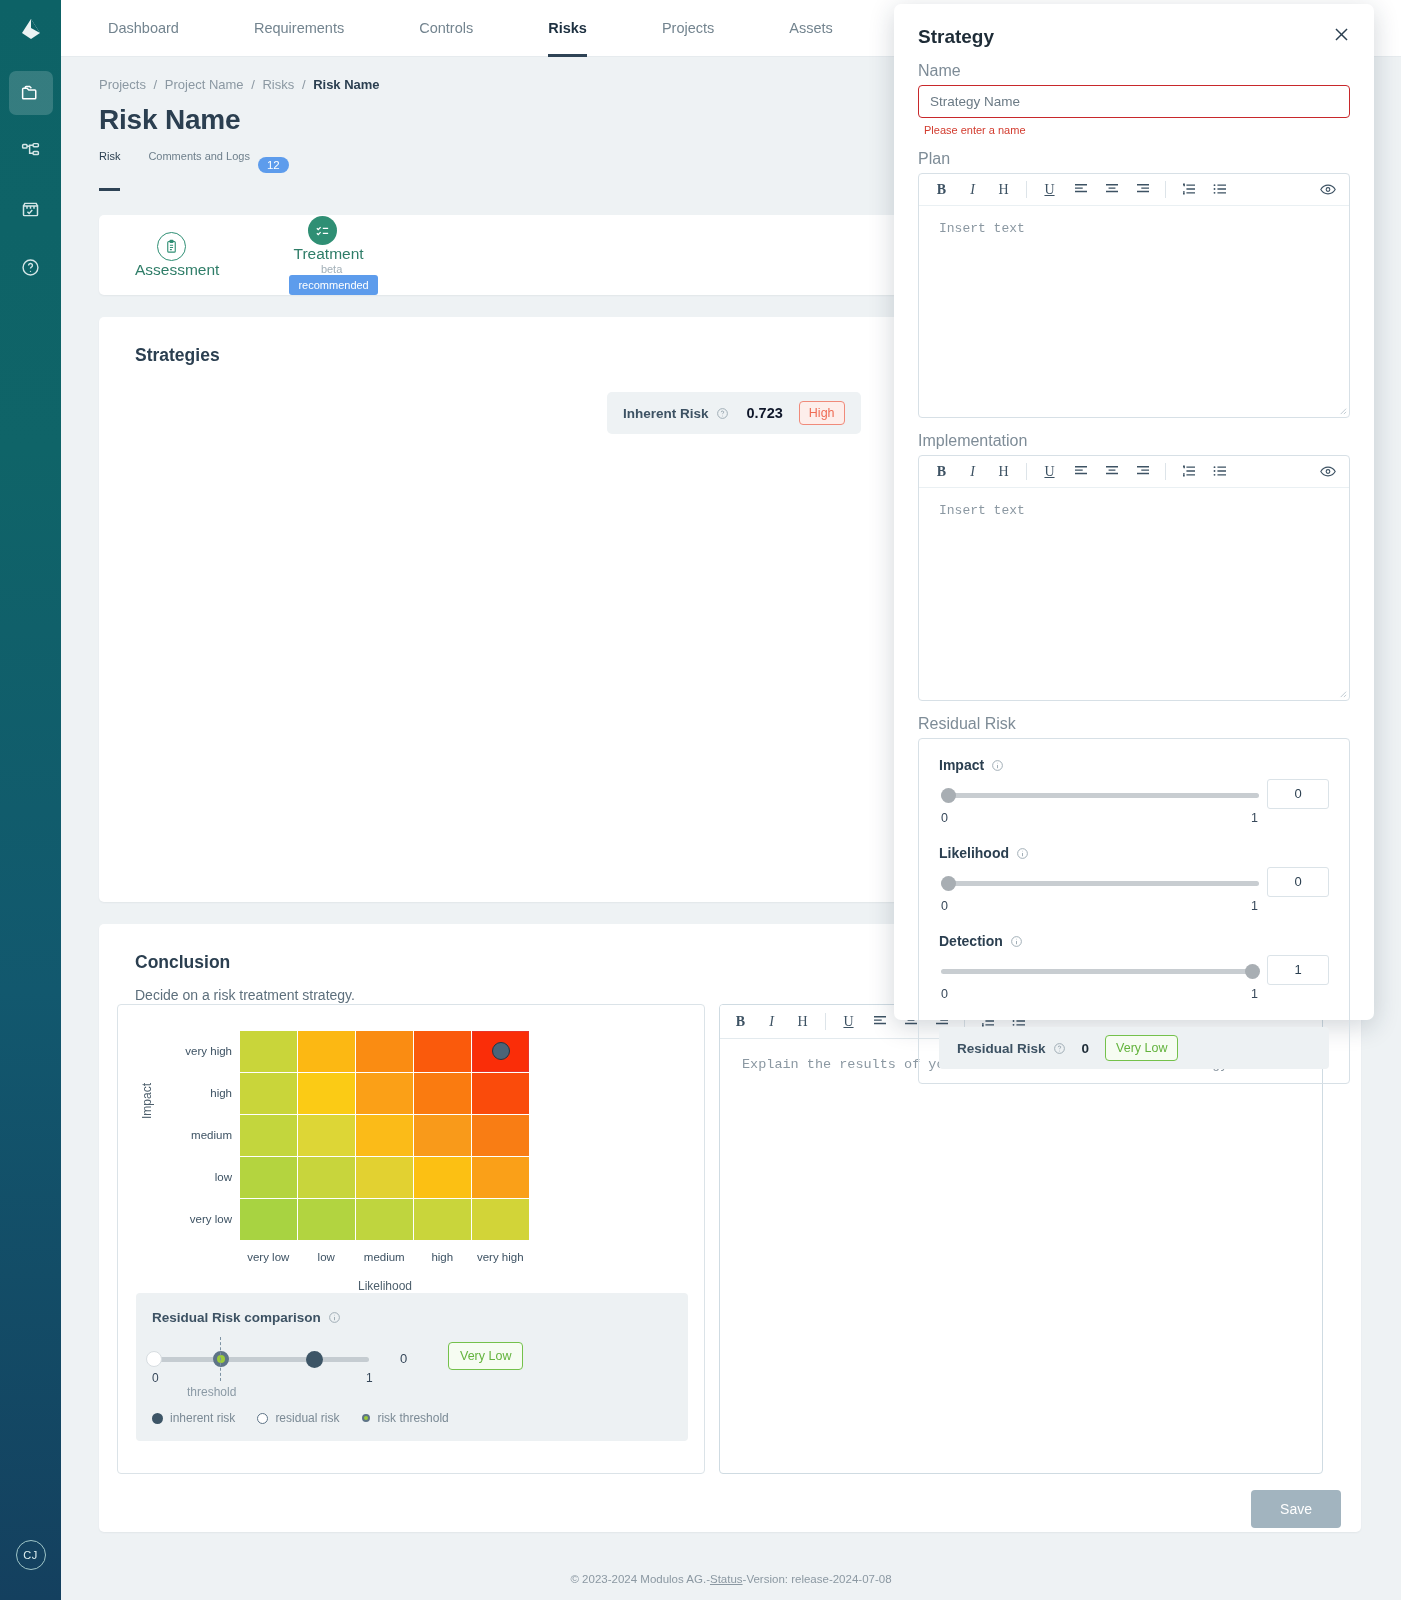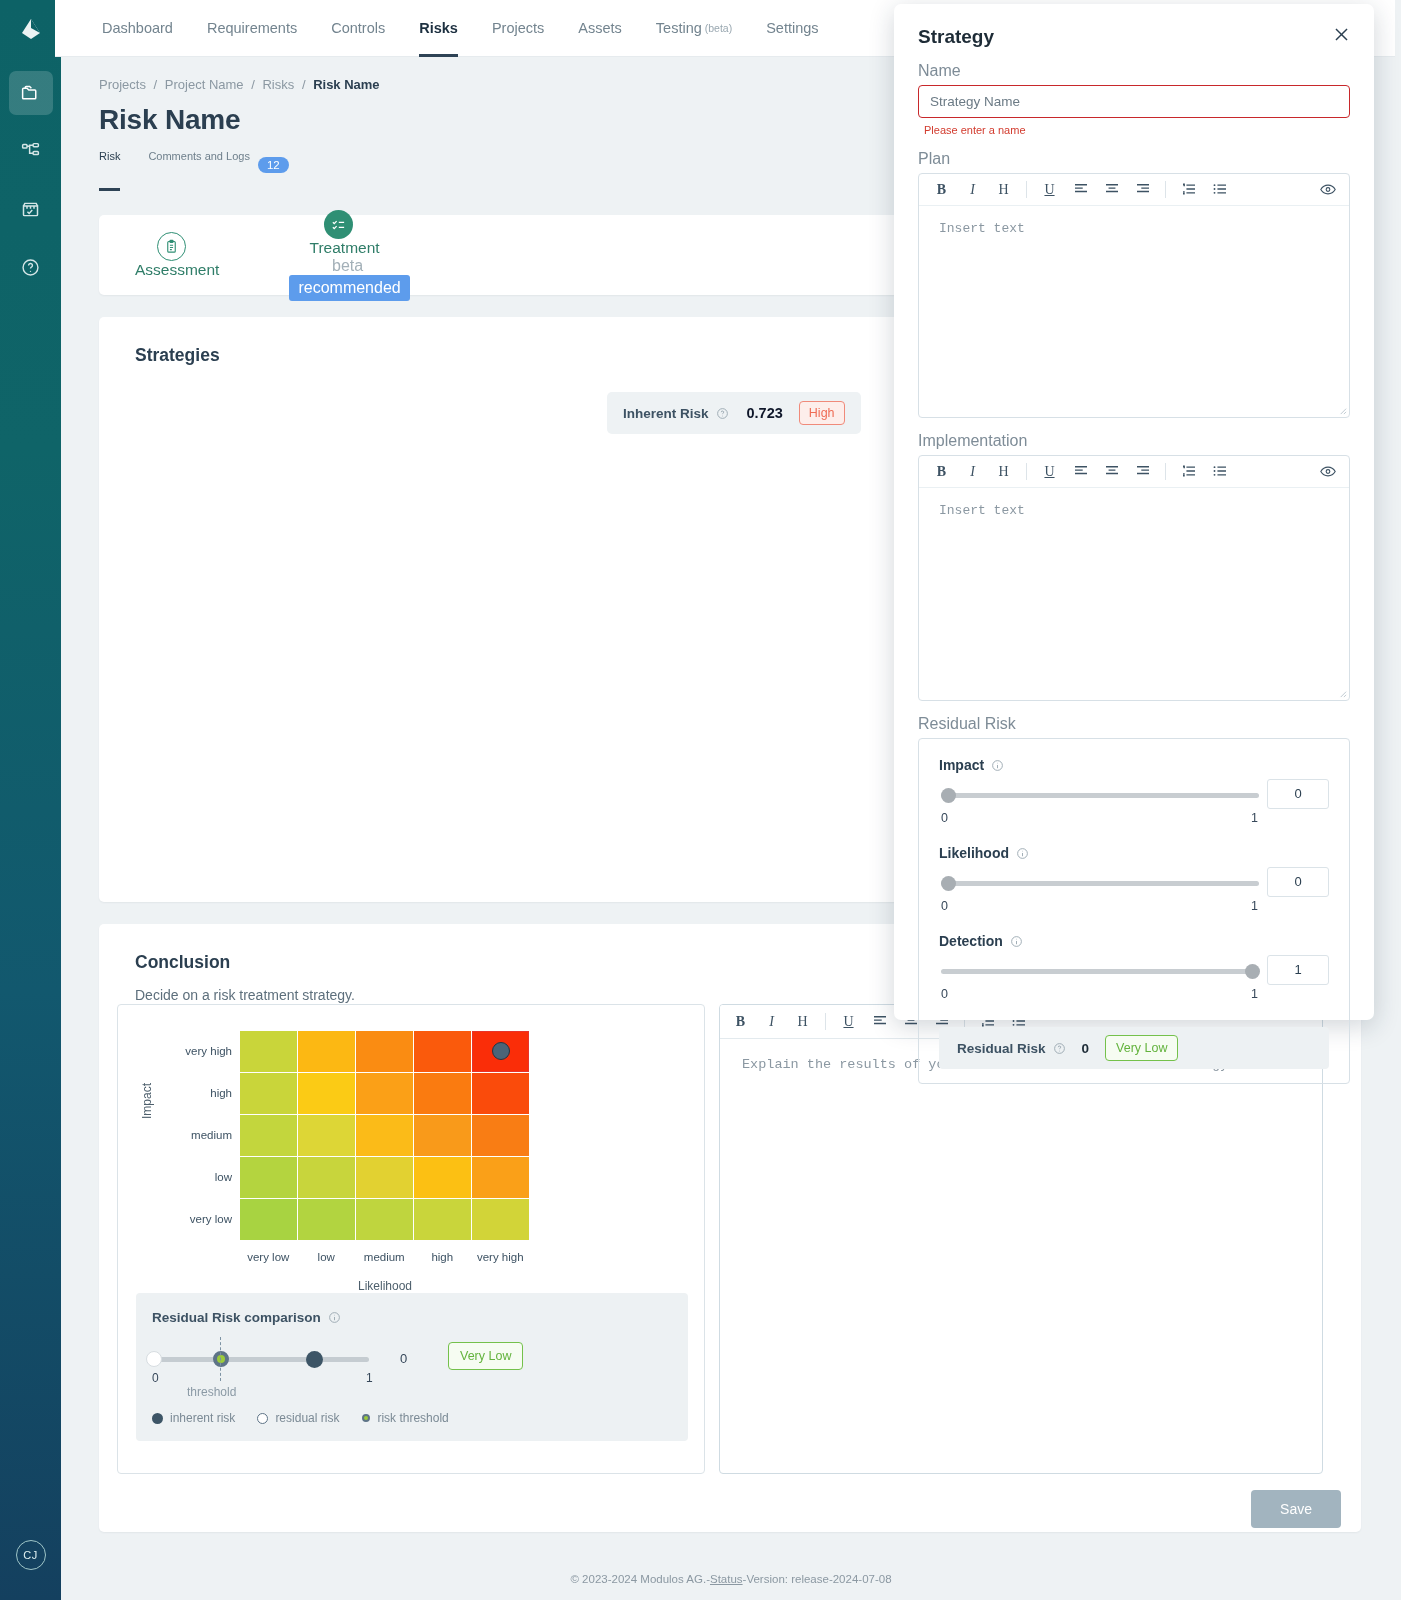--- a/index.html
+++ b/index.html
@@ -25,23 +25,24 @@
   .rail-item svg { display: block; }
   .rail-spacer { flex: 1; }
   .avatar {
     width: 30px; height: 30px; border-radius: 50%; border: 1.5px solid #9fc6c8;
     color: #dff0f1; font-size: 11px; display: flex; align-items: center; justify-content: center;
     margin-bottom: 30px; letter-spacing: .5px;
   }
 
   
   .topnav {
-    position: absolute; left: 55px; top: 0; width: 1340px; height: 57px;
+    position: absolute; left: 61px; top: 0; width: 1340px; height: 57px;
     background: #ffffff; display: flex; align-items: center; padding-left: 47px;
     border-bottom: 1px solid #e6ebee;
+    gap: 41px;
   }
   .navitem {
     font-size: 14.5px; color: #73848f; margin-right: 34px; position: relative;
     height: 57px; display: flex; align-items: center; white-space: nowrap;
   }
   .navitem.active { color: #1d3040; font-weight: bold; }
   .navitem.active:after {
     content: ""; position: absolute; left: 0; right: 0; bottom: 0; height: 3px; background: #2e4355;
   }
   .navitem .beta { font-size: 10.5px; color: #9aa8b1; margin-left: 3px; }
@@ -73,23 +74,23 @@
   
   .stepper { margin-top: 24px; height: 80px; display: flex; align-items: center; padding-left: 36px; }
   .step { display: flex; align-items: center; margin-right: 60px; flex-direction: column; }
   .step-circle {
     width: 29px; height: 29px; border-radius: 50%; display: flex; align-items: center; justify-content: center;
     margin-right: 12px;
   }
   .step-circle.outline { border: 1.4px solid #2f8f74; color: #2f8f74; }
   .step-circle.filled { background: #2f8f74; color: #fff; }
   .step-label { font-size: 15.5px; color: #2f7d68; }
-  .beta-tag { font-size: 16px; color: #a3b0b8; margin-left: 6px; }
+  .beta-tag { font-size: 11px; color: #a3b0b8; margin-left: 6px; }
   .rec-badge {
-    background: #5d9cec; color: #fff; font-size: 16px; border-radius: 3px;
+    background: #5d9cec; color: #fff; font-size: 11px; border-radius: 3px;
     padding: 4px 9px; margin-left: 10px;
   }
 
   
   .strategies { margin-top: 22px; height: 585px; position: relative; }
   .card-h { font-size: 17.5px; font-weight: bold; color: #2b3f50; padding: 28px 0 0 36px; }
   .inherent-box {
     position: absolute; left: 508px; top: 75px; background: #eef2f4; border-radius: 5px;
     height: 42px; display: flex; align-items: center; padding: 0 16px;
   }

